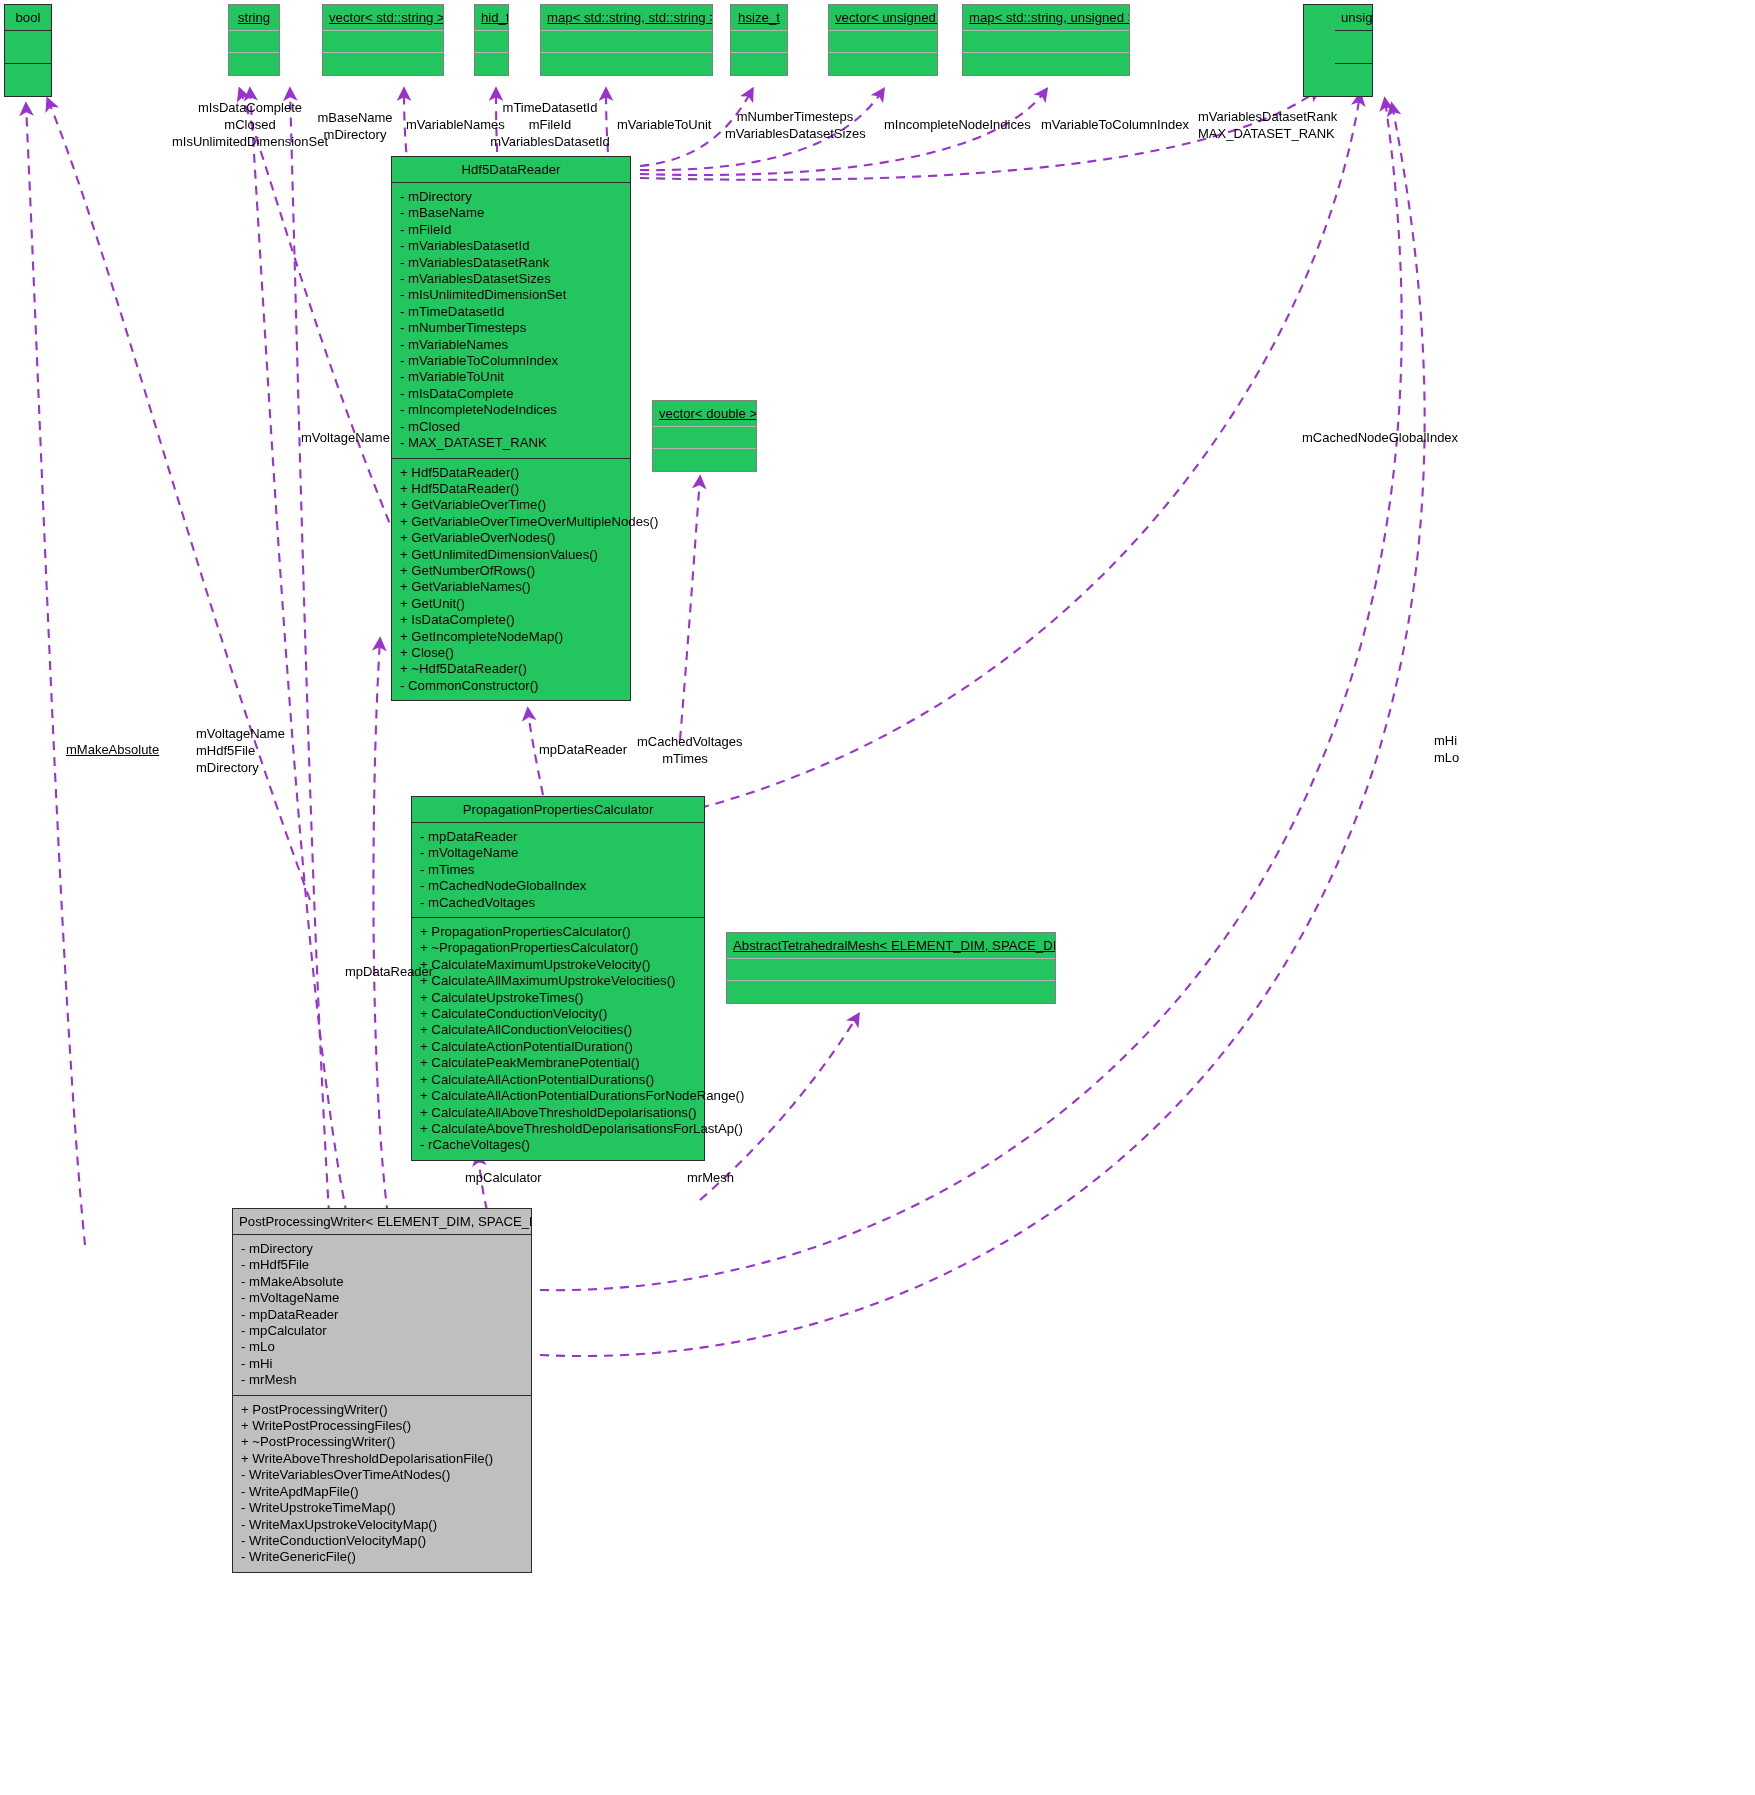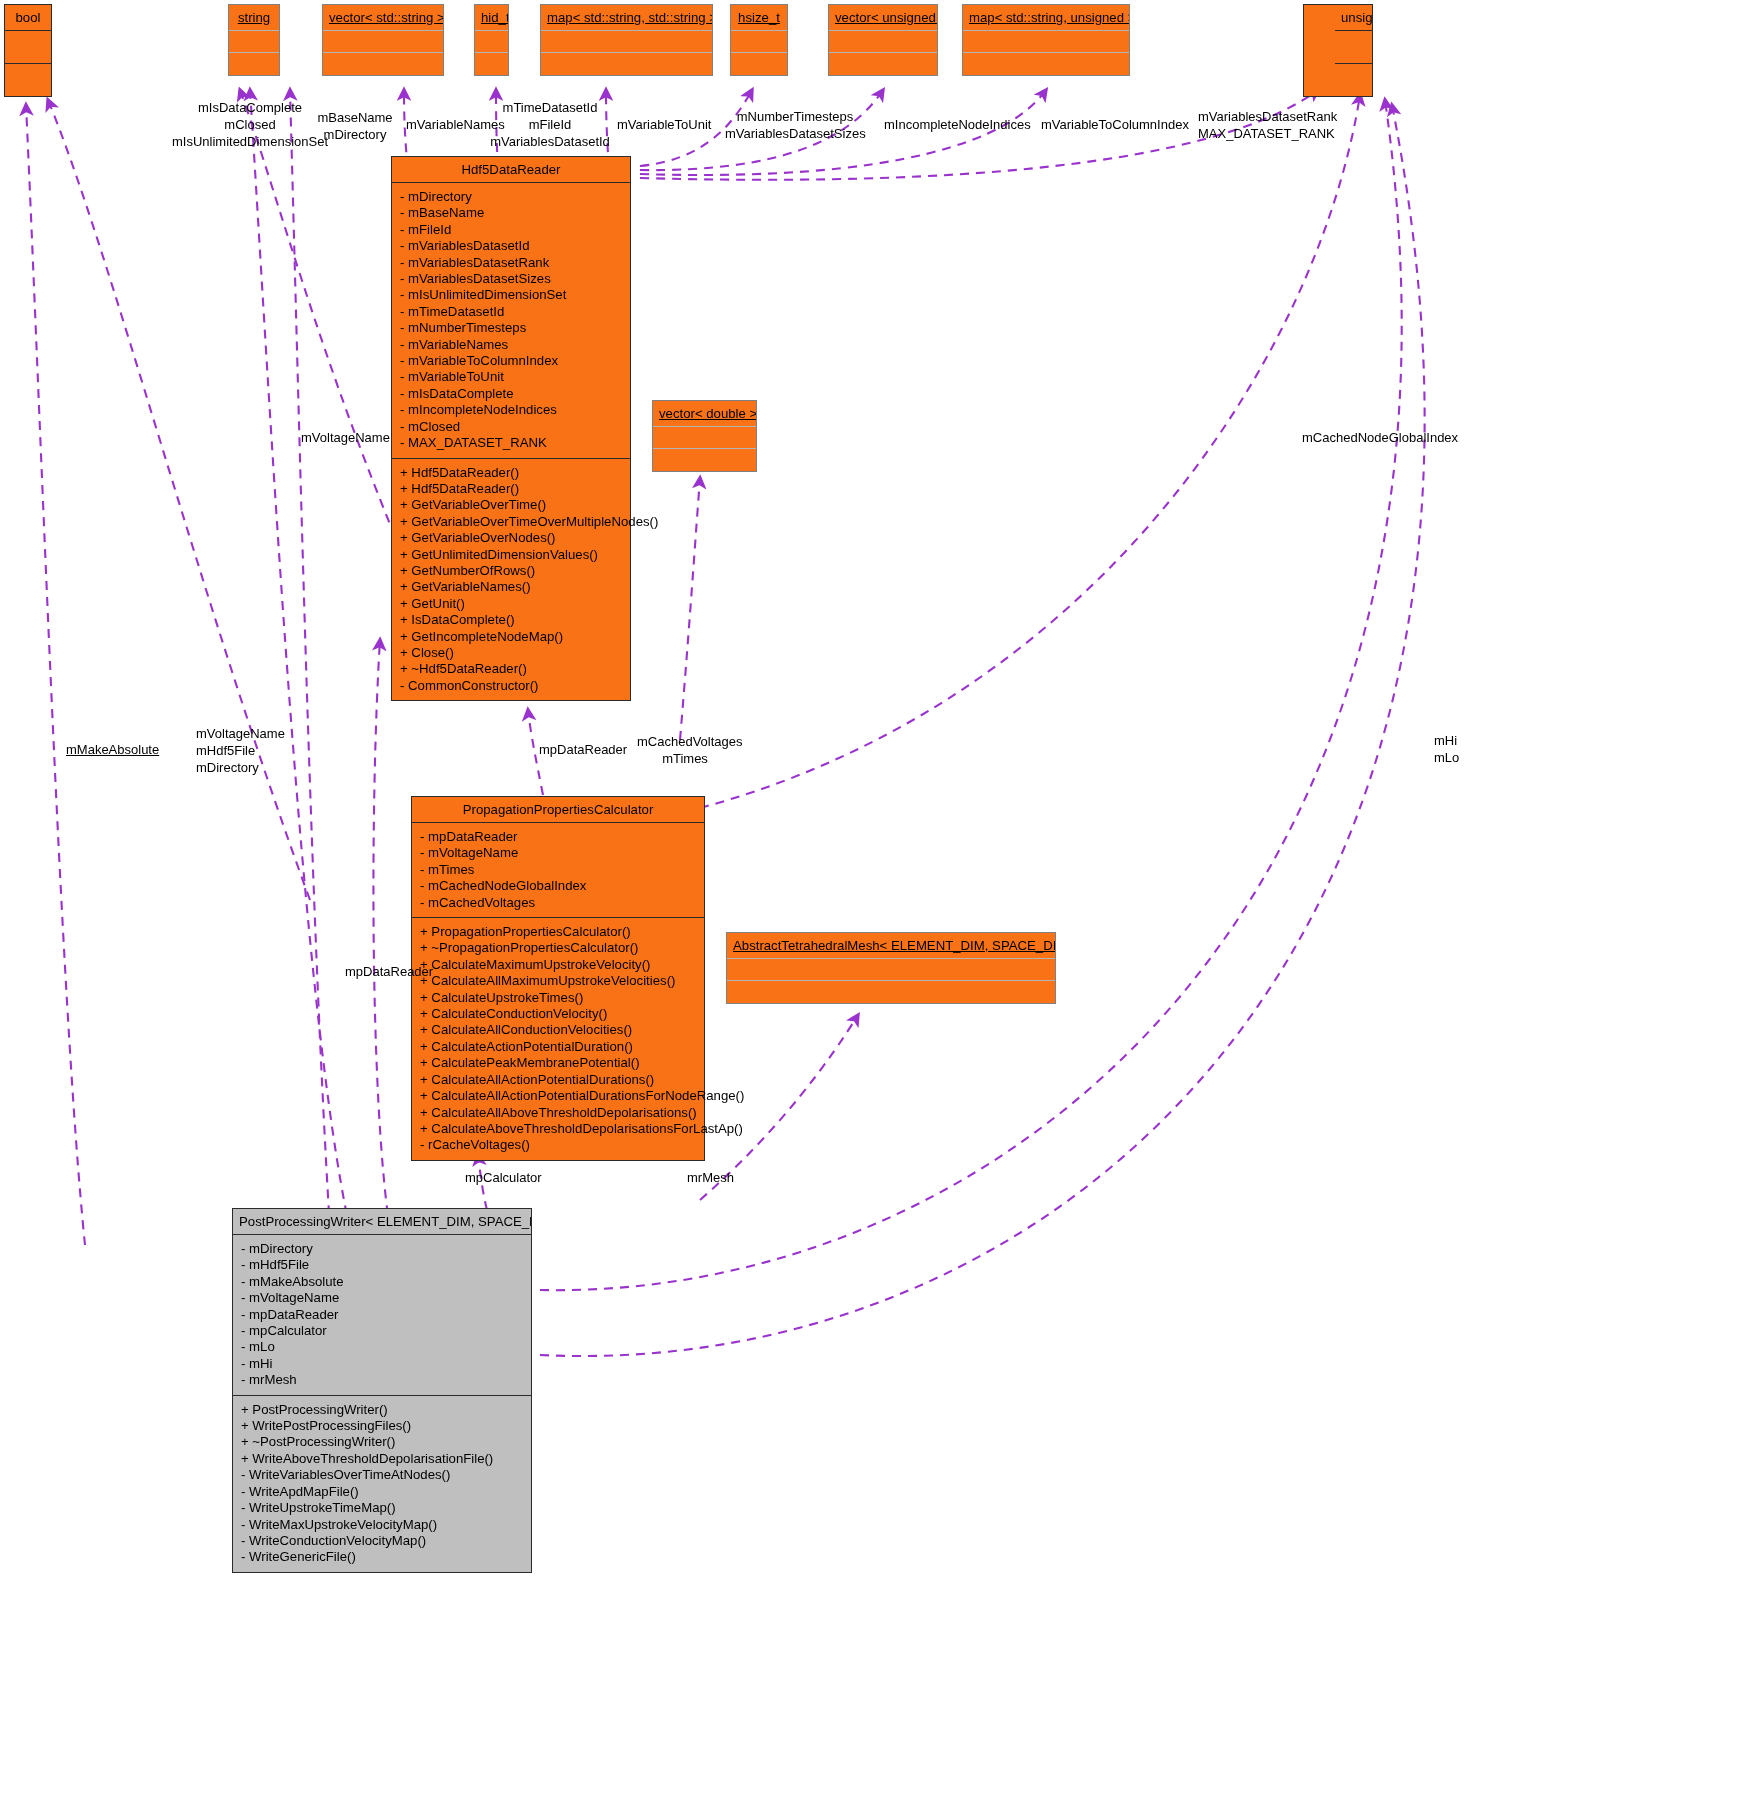--- a/index.html
+++ b/index.html
@@ -23,21 +23,21 @@
   svg.edges {
     position: absolute;
     left: 0; top: 0;
     width: 1755px;
     height: 1795px;
     pointer-events: none;
   }
   .node {
     position: absolute;
     border: 1px solid #808080;
-    background: #f97316;
+    background: #22c55e;
     box-sizing: border-box;
     font-size: 13.2px;
     color: #000000;
   }
   .node.solid {
     border: 1.6px solid #2b2b2b;
   }
   .node.highlight {
     background: #bfbfbf;
     border: 1.6px solid #2b2b2b;

